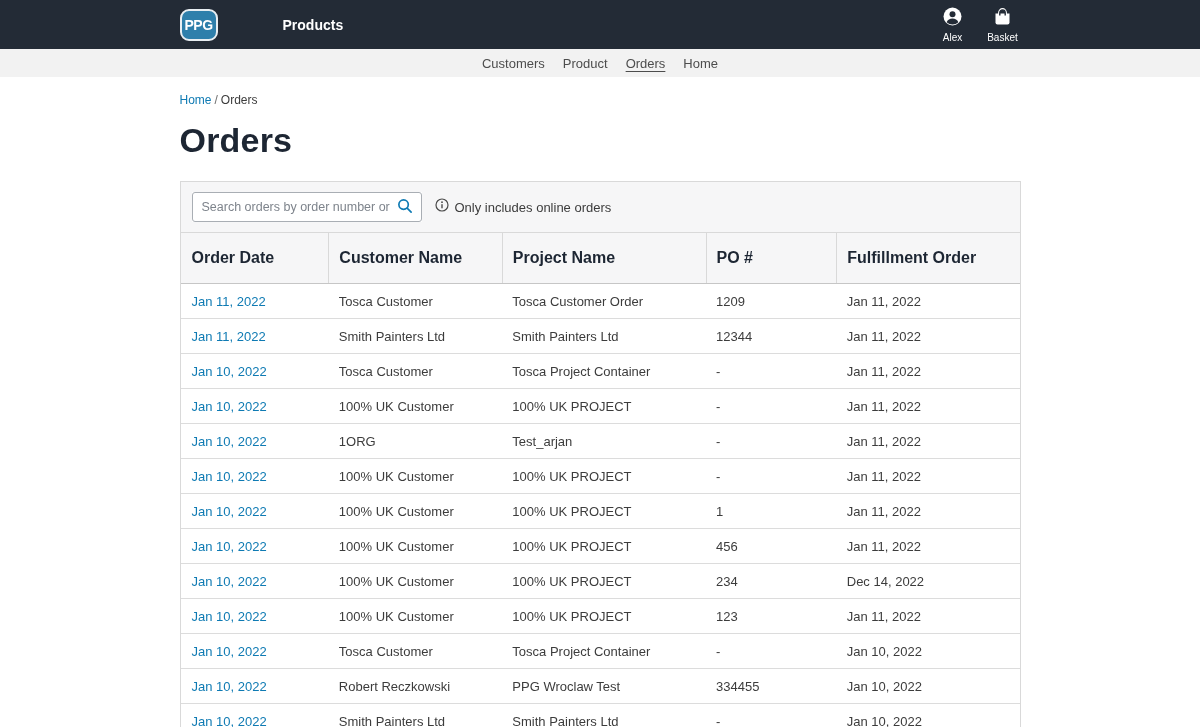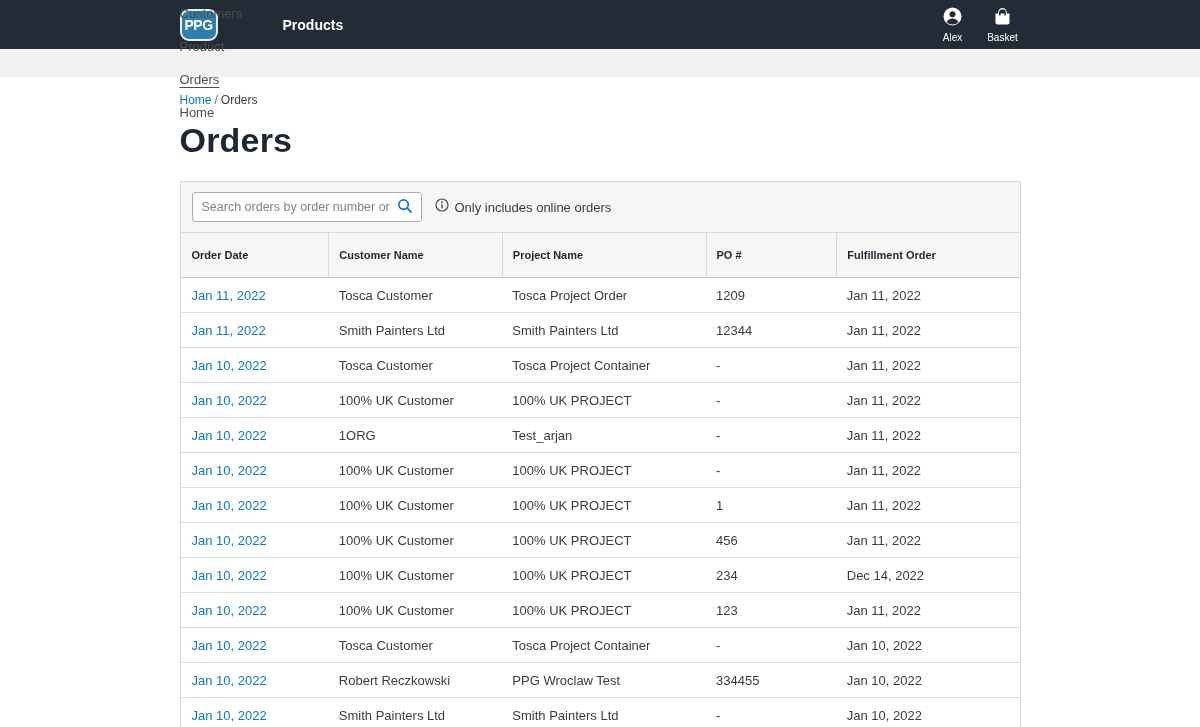--- a/index.html
+++ b/index.html
@@ -29,21 +29,21 @@
     font-family:"Liberation Sans","DejaVu Sans",sans-serif;}
   .header-search input::placeholder{color:#8a9099;}
   .search-btn{position:absolute;right:6px;top:4px;width:22px;height:22px;border:none;background:none;
     cursor:pointer;display:flex;align-items:center;justify-content:center;}
   .icon-group{display:flex;align-items:flex-start;margin-left:14px;gap:14px;}
   .icon-btn{display:flex;flex-direction:column;align-items:center;cursor:pointer;min-width:36px;}
   .icon-btn .lbl{color:#fff;font-size:10px;margin-top:2px;}
 
   
   .subnav{height:28px;background:var(--nav-bg);display:flex;align-items:center;}
-  .subnav-inner{width:841px;margin:0 auto;display:flex;justify-content:center;gap:18px;flex-direction:column;}
+  .subnav-inner{width:841px;margin:0 auto;display:flex;justify-content:center;gap:18px;}
   .nav-link{font-size:13px;color:#4d4d4d;text-decoration:none;cursor:pointer;}
   .nav-link.active{text-decoration:underline;text-underline-offset:3px;}
 
   
   .main{width:841px;margin:0 auto;}
   .breadcrumb{margin-top:16px;font-size:12px;display:flex;gap:3px;align-items:center;}
   .breadcrumb .home{color:var(--accent);cursor:pointer;}
   .breadcrumb .sep{color:#6b6b6b;}
   .breadcrumb .current{color:#3c3c3c;}
   .page-title{margin-top:14px;font-size:34px;font-weight:bold;color:var(--text-dark);letter-spacing:0.2px;}
@@ -54,21 +54,21 @@
   .orders-search{position:relative;width:230px;height:30px;background:#fff;}
   .orders-search input{width:100%;height:100%;border:1px solid #a9aeb4;border-radius:3px;
     padding:0 30px 0 9px;font-size:12.5px;color:#333;outline:none;background:#fff;
     font-family:"Liberation Sans","DejaVu Sans",sans-serif;}
   .orders-search input::placeholder{color:#7e848c;}
   .note{display:flex;align-items:center;margin-left:13px;gap:6px;}
   .note .note-text{font-size:13px;color:#3c3c3c;}
 
   
   table{width:100%;border-collapse:collapse;table-layout:fixed;}
-  thead th{height:35px;text-align:left;font-size:11px;font-weight:bold;color:var(--text-dark);
+  thead th{height:35px;text-align:left;font-size:16px;font-weight:bold;color:var(--text-dark);
     border-right:1px solid var(--border);border-top:1px solid var(--border);
     border-bottom:1px solid #c6c6c6;padding:16px 10px;}
   thead th:first-child{padding-left:11px;}
   thead th:last-child{border-right:none;}
   col.c1{width:17.7%;} col.c2{width:20.7%;} col.c3{width:24.3%;} col.c4{width:15.6%;} col.c5{width:21.8%;}
   tbody td{height:35px;background:#fff;font-size:13px;color:#3c3c3c;
     border-bottom:1px solid #dcdcdc;padding:0 10px;white-space:nowrap;overflow:hidden;}
   tbody td:first-child{padding-left:11px;}
   tbody tr:last-child td{background:linear-gradient(180deg,#f2f3f4,#f7f8f8);}
   .date-link{color:var(--accent);cursor:pointer;text-decoration:none;}
@@ -167,21 +167,21 @@
             <th>Customer Name</th>
             <th>Project Name</th>
             <th>PO #</th>
             <th>Fulfillment Order</th>
           </tr>
       </thead>
       <tbody>
           <tr>
             <td><span class="date-link">Jan 11, 2022</span></td>
             <td>Tosca Customer</td>
-            <td>Tosca Project Order</td>
+            <td>Tosca Customer Order</td>
             <td>1209</td>
             <td>Jan 11, 2022</td>
           </tr>
           <tr>
             <td><span class="date-link">Jan 11, 2022</span></td>
             <td>Smith Painters Ltd</td>
             <td>Smith Painters Ltd</td>
             <td>12344</td>
             <td>Jan 11, 2022</td>
           </tr>

